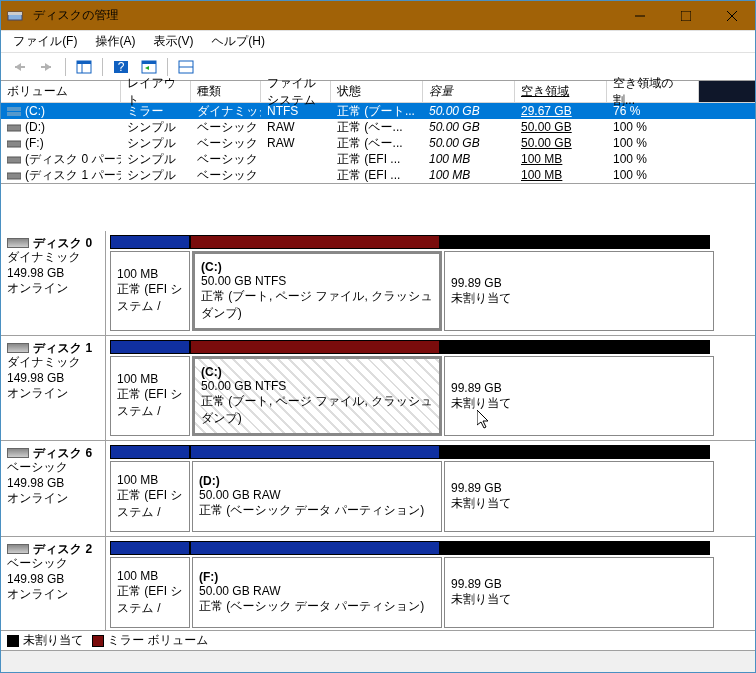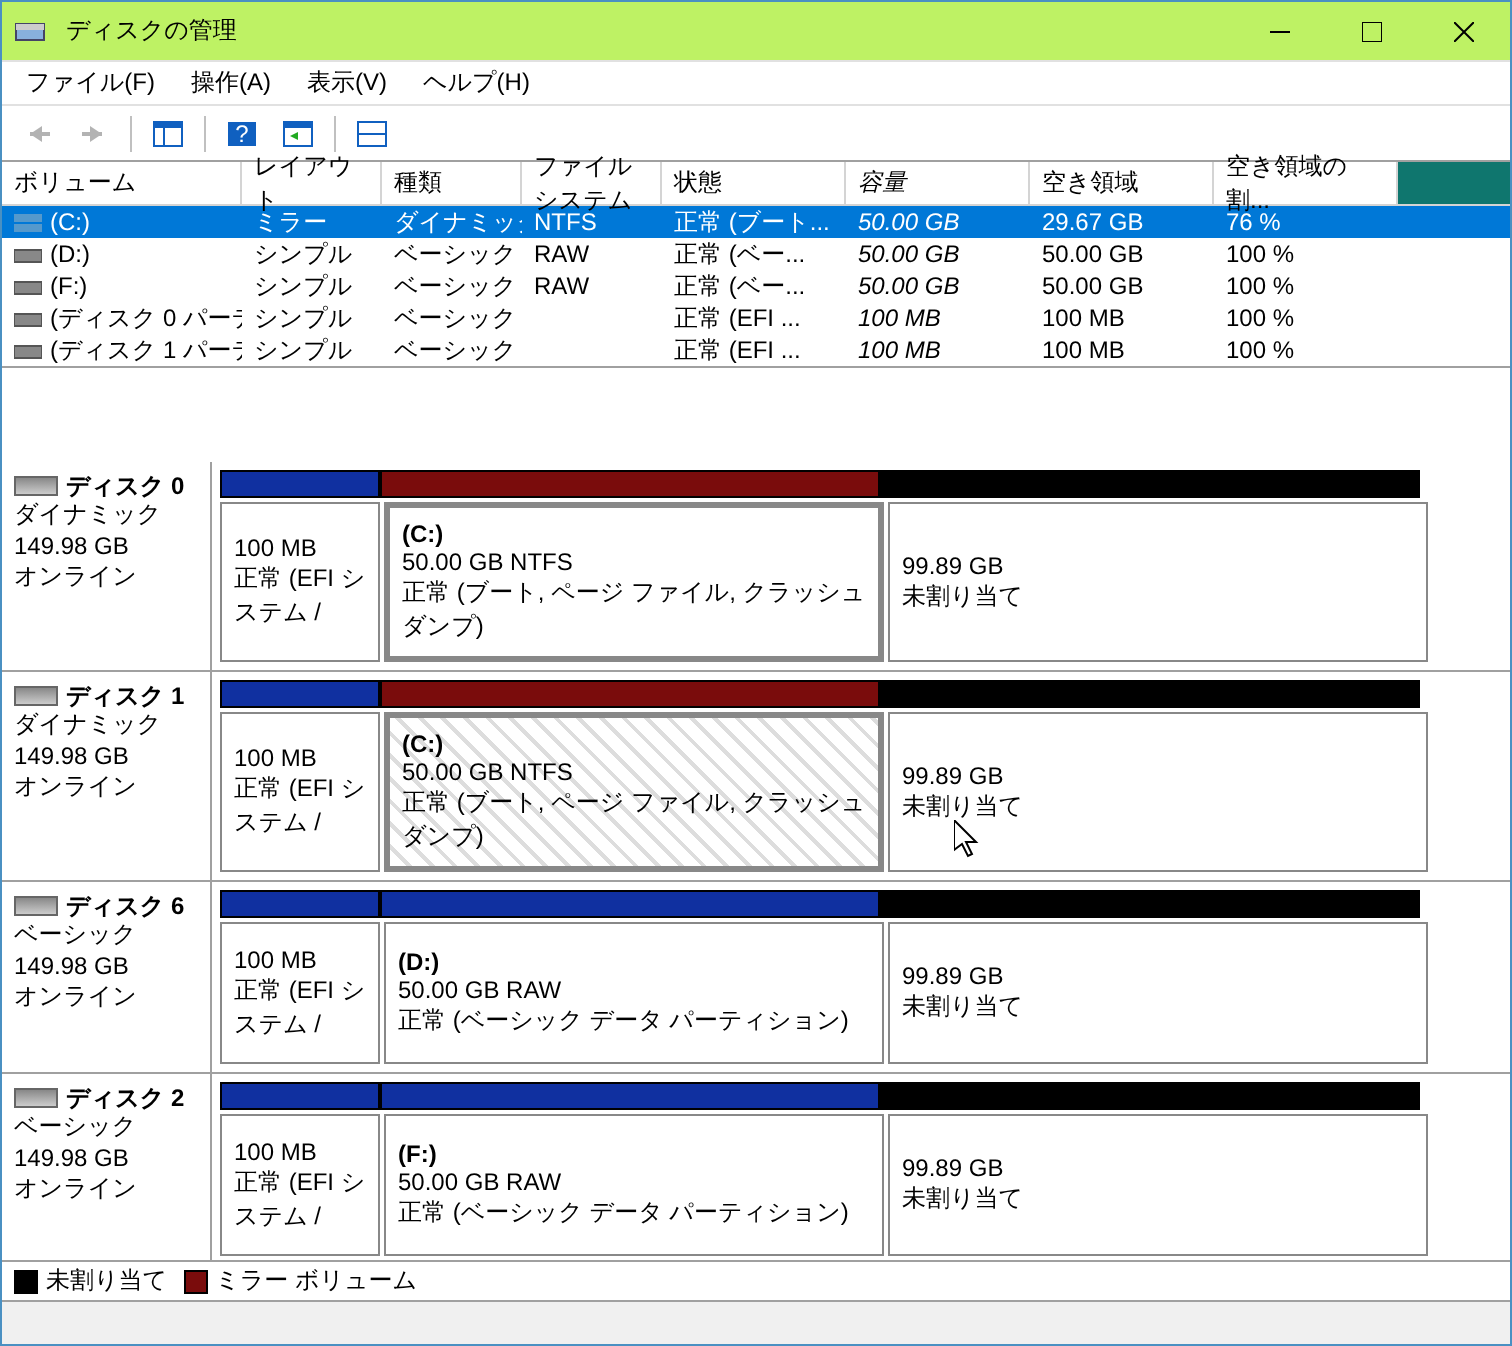--- a/index.html
+++ b/index.html
@@ -1,50 +1,50 @@
 <!DOCTYPE html>
 <html><head>
 <meta charset="utf-8">
 <style>
 * { box-sizing: border-box; margin: 0; padding: 0; font-family: "Meiryo UI", "MS Gothic", sans-serif; font-size: 12px; }
 body { background: #fff; width: 756px; height: 673px; border: 1px solid #4a90c2; display: flex; flex-direction: column; overflow: hidden; }
 
 
-.titlebar { height: 30px; display: flex; align-items: center; background: #bef264; border-bottom: 1px solid #e1e1e1; }
+.titlebar { height: 30px; display: flex; align-items: center; background: #a16207; border-bottom: 1px solid #e1e1e1; }
 .titlebar .icon { width: 16px; height: 16px; margin: 0 6px; display: inline-block; }
 .titlebar .title { flex: 1; padding-left: 4px; }
 .winbtns { display: flex; height: 100%; }
 .winbtn { width: 46px; display: flex; align-items: center; justify-content: center; }
 
 
 .menubar { height: 22px; display: flex; align-items: flex-end; padding: 0 4px; gap: 2px; border-bottom: 1px solid #e1e1e1; }
 .menuitem { padding: 2px 8px; }
 
 
 .toolbar { height: 28px; display: flex; align-items: center; padding: 2px 6px; gap: 4px; border-bottom: 1px solid #a0a0a0; }
 .tbtn { width: 24px; height: 22px; display: flex; align-items: center; justify-content: center; border: 1px solid transparent; }
 .tbtn.disabled { opacity: 0.4; }
 .tsep { width: 1px; height: 18px; background: #c0c0c0; margin: 0 2px; }
 
 
 .voltable { border-bottom: 1px solid #a0a0a0; }
-.volhead { display: flex; background: #0f766e; height: 22px; border-bottom: 1px solid #d4d4d4; }
+.volhead { display: flex; background: #0f172a; height: 22px; border-bottom: 1px solid #d4d4d4; }
 .volhead .col { border-right: 1px solid #d4d4d4; display: flex; align-items: center; padding: 0 6px; background: #fff; position: relative; }
 .volrows { max-height: 100px; overflow: hidden; }
 .volrow { display: flex; height: 16px; align-items: center; }
 .volrow.sel { background: #0078d7; color: #fff; }
 .volrow .col { padding: 0 6px; white-space: nowrap; overflow: hidden; display: flex; align-items: center; }
 .volicon { width: 14px; height: 10px; margin-right: 4px; display: inline-block; }
 .c-vol { width: 120px; }
 .c-lay { width: 70px; }
 .c-type { width: 70px; }
 .c-fs { width: 70px; }
 .c-stat { width: 92px; }
 .c-cap { width: 92px; font-style: italic; }
-.c-free { width: 92px; }
+.c-free { width: 92px; text-decoration: underline; }
 .c-pct { width: 92px; }
 
 
 .diskarea { flex: 1; overflow-y: scroll; overflow-x: hidden; padding-right: 0; margin-top: 47px; }
 .diskrow { border-bottom: 1px solid #a0a0a0; display: flex; min-height: 96px; }
 .diskhdr { width: 105px; border-right: 1px solid #a0a0a0; padding: 6px; display: flex; flex-direction: column; }
 .diskticon { height: 12px; display: flex; align-items: center; gap: 4px; }
 .dicon { width: 22px; height: 10px; background: linear-gradient(#888,#ccc); border: 1px solid #666; }
 .partitions { flex: 1; display: flex; flex-direction: column; padding: 4px; }
 .colorbar { height: 14px; display: flex; }

